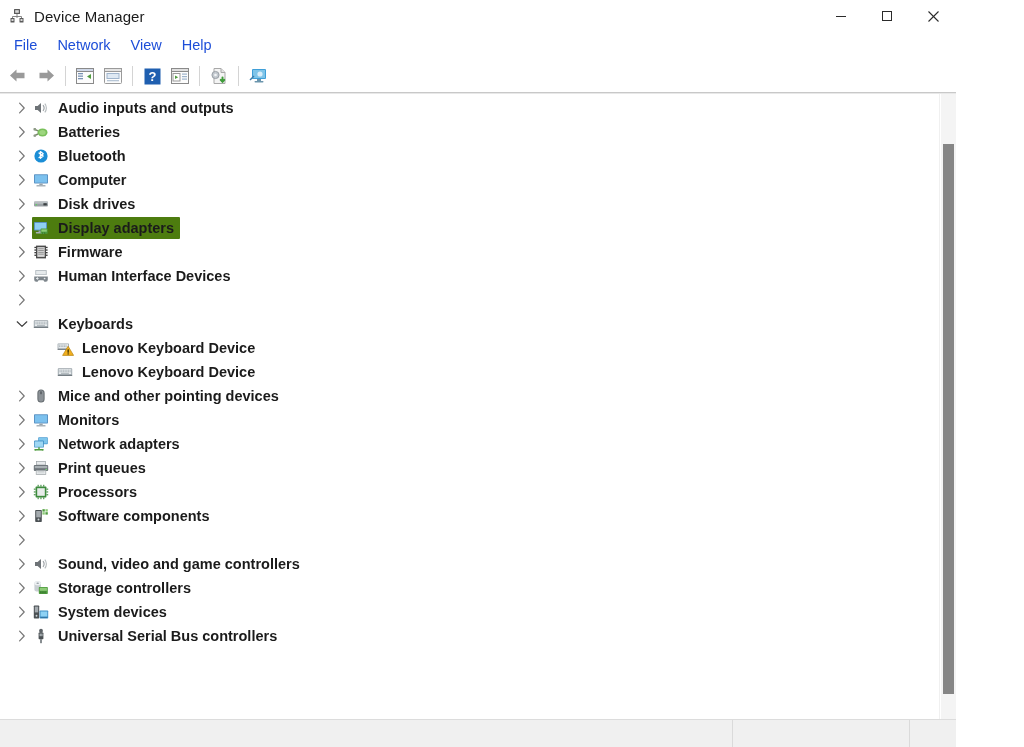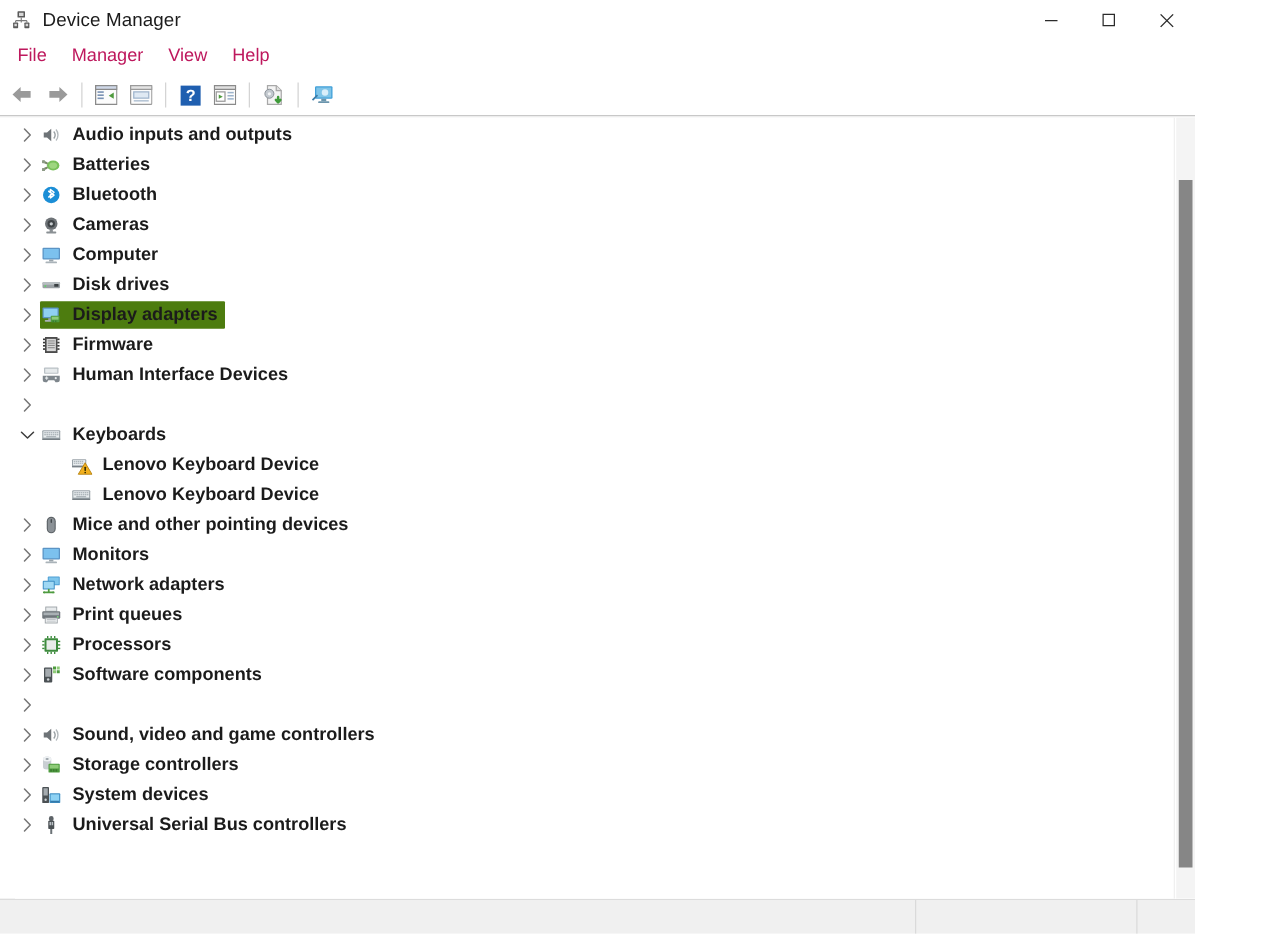--- a/index.html
+++ b/index.html
@@ -29,21 +29,21 @@
   .winbtn svg { display: block; }
 
   
   .menubar {
     height: 28px; flex: 0 0 28px;
     display: flex; align-items: center;
     padding-left: 4px;
     background: #ffffff;
   }
   .menuitem {
-    font-size: 14.5px; color: #be185d;
+    font-size: 14.5px; color: #1d4ed8;
     padding: 3px 10px 4px 10px;
     line-height: 1;
   }
 
   
   .toolbar {
     height: 33px; flex: 0 0 33px;
     display: flex; align-items: center;
     padding-left: 4px;
     background: #ffffff;
@@ -129,21 +129,21 @@
     <div class="winbtn">
       <svg width="13" height="13" viewBox="0 0 13 13">
           <line x1="1.5" y1="1.5" x2="11.5" y2="11.5" stroke="#2b2b2b" stroke-width="1.1"></line>
           <line x1="11.5" y1="1.5" x2="1.5" y2="11.5" stroke="#2b2b2b" stroke-width="1.1"></line>
         </svg>
     </div>
   </div>
 
   <div class="menubar">
     <div class="menuitem">File</div>
-    <div class="menuitem">Manager</div>
+    <div class="menuitem">Network</div>
     <div class="menuitem">View</div>
     <div class="menuitem">Help</div>
   </div>
 
   <div class="toolbar">
     <div class="tbbtn">
       <svg width="20" height="18" viewBox="0 0 20 18">
         <path d="M8.5 2.5 L2 8.5 L8.5 14.5 L8.5 11.2 L16.5 11.2 L16.5 5.8 L8.5 5.8 Z" fill="#9a9a9a"></path>
       </svg>
     </div>
@@ -259,39 +259,20 @@
               </svg>
             </span>
             <span class="hl">
               <span class="ico">
                 <svg width="16" height="16" viewBox="0 0 16 16">
                   <circle cx="8" cy="8" r="6.6" fill="#1b8ed6"></circle>
                   <path d="M6 5l4.2 3.1L7.4 10.3V3.6l2.8 2.2L6 9.6" stroke="#ffffff" stroke-width="1.25" fill="none" stroke-linejoin="round" stroke-linecap="round"></path>
                 </svg>
               </span>
               <span class="lbl">Bluetooth</span>
-            </span>
-          </div>
-          <div class="row">
-            <span class="chev">
-              <svg width="8" height="12" viewBox="0 0 8 12">
-                <path d="M1.6 1.2 L6.2 6 L1.6 10.8" stroke="#767676" stroke-width="1.2" fill="none" stroke-linecap="round" stroke-linejoin="round"></path>
-              </svg>
-            </span>
-            <span class="hl">
-              <span class="ico">
-                <svg width="16" height="16" viewBox="0 0 16 16">
-                  <circle cx="8" cy="7" r="5" fill="#6e7377"></circle>
-                  <circle cx="8" cy="7" r="3" fill="#3f4447"></circle>
-                  <circle cx="8" cy="7" r="1.3" fill="#c9ced1"></circle>
-                  <rect x="6.7" y="11.6" width="2.6" height="2" fill="#8a9094"></rect>
-                  <rect x="4" y="13.2" width="8" height="1.6" rx="0.6" fill="#8a9094"></rect>
-                </svg>
-              </span>
-              <span class="lbl">Cameras</span>
             </span>
           </div>
           <div class="row">
             <span class="chev">
               <svg width="8" height="12" viewBox="0 0 8 12">
                 <path d="M1.6 1.2 L6.2 6 L1.6 10.8" stroke="#767676" stroke-width="1.2" fill="none" stroke-linecap="round" stroke-linejoin="round"></path>
               </svg>
             </span>
             <span class="hl">
               <span class="ico">

